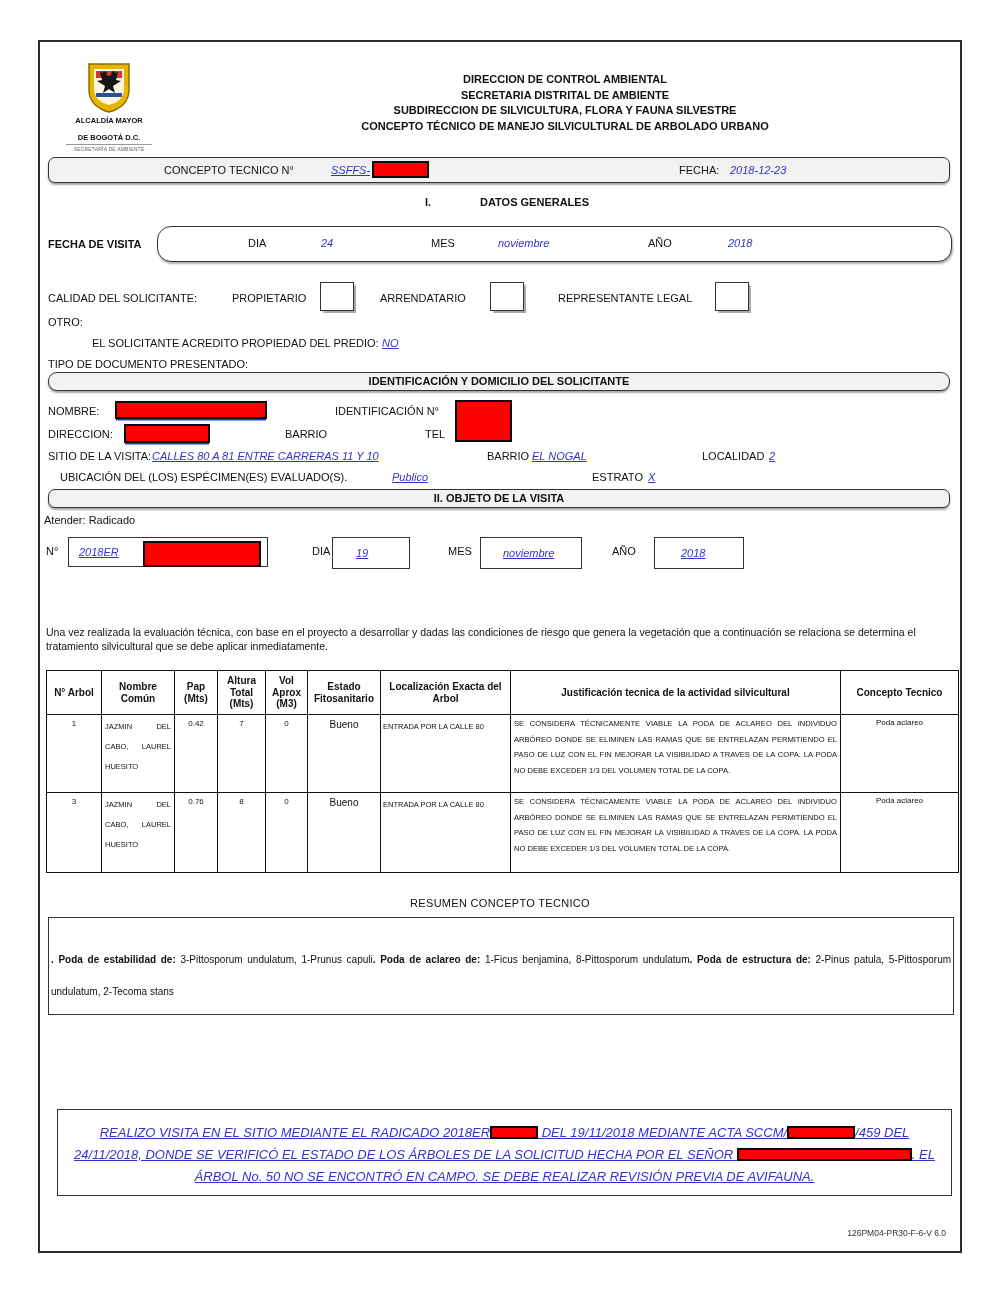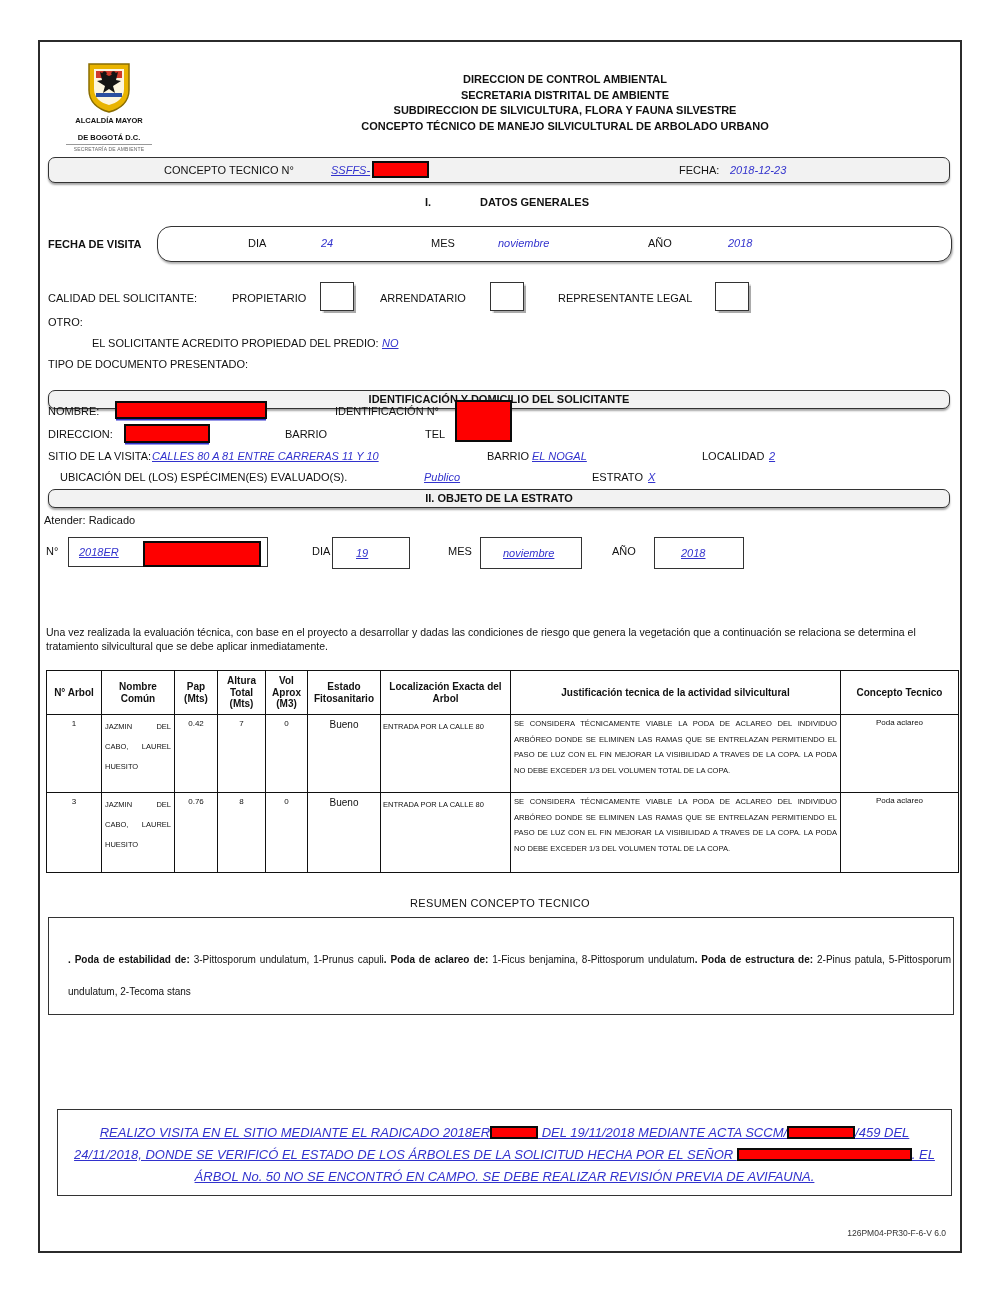--- a/index.html
+++ b/index.html
@@ -99,21 +99,21 @@
   <span class="lbl abs" style="left:340px; top:250px;">ARRENDATARIO</span>
   <span class="cb" style="left:450px; top:240px;"></span>
   <span class="lbl abs" style="left:518px; top:250px;">REPRESENTANTE LEGAL</span>
   <span class="cb" style="left:675px; top:240px;"></span>
 
   <span class="lbl abs" style="left:8px; top:274px;">OTRO:</span>
   <span class="lbl abs" style="left:8px; top:295px;padding-left:44px;">EL SOLICITANTE ACREDITO PROPIEDAD DEL PREDIO:</span>
   <span class="blue u abs" style="left:342px; top:295px;">NO</span>
   <span class="lbl abs" style="left:8px; top:316px;">TIPO DE DOCUMENTO PRESENTADO:</span>
 
-  <div class="hdr-band" style="top:348px; height:19px;">
+  <div class="hdr-band" style="top:330px; height:19px;border-radius:9px;">
     <div class="band-title" style="top:2px;">IDENTIFICACIÓN Y DOMICILIO DEL SOLICITANTE</div>
   </div>
 
   <span class="lbl abs" style="left:8px; top:363px;">NOMBRE:</span>
   <span class="redact u-under abs" style="left:75px; top:359px; width:152px; height:18px;"></span>
   <span class="lbl abs" style="left:295px; top:363px;">IDENTIFICACIÓN N°</span>
   <span class="redact abs" style="left:415px; top:358px; width:57px; height:42px;"></span>
 
   <span class="lbl abs" style="left:8px; top:386px;">DIRECCION:</span>
   <span class="redact u-under abs" style="left:84px; top:382px; width:86px; height:19px;"></span>
@@ -121,26 +121,26 @@
   <span class="lbl abs" style="left:385px; top:386px;">TEL</span>
 
   <span class="lbl abs" style="left:8px; top:408px;">SITIO DE LA VISITA:</span>
   <span class="blue u abs" style="left:112px; top:408px;">CALLES 80 A 81 ENTRE CARRERAS 11 Y 10</span>
   <span class="lbl abs" style="left:447px; top:408px;">BARRIO</span>
   <span class="blue u abs" style="left:492px; top:408px;">EL NOGAL</span>
   <span class="lbl abs" style="left:662px; top:408px;">LOCALIDAD</span>
   <span class="blue u abs" style="left:729px; top:408px;">2</span>
 
   <span class="lbl abs" style="left:20px; top:429px;">UBICACIÓN DEL (LOS) ESPÉCIMEN(ES) EVALUADO(S).</span>
-  <span class="blue u abs" style="left:352px; top:429px;margin-left:32px;">Publico</span>
+  <span class="blue u abs" style="left:352px; top:429px;">Publico</span>
   <span class="lbl abs" style="left:552px; top:429px;">ESTRATO</span>
   <span class="blue u abs" style="left:608px; top:429px;">X</span>
 
   <div class="hdr-band" style="top:447px; height:19px;">
-    <div class="band-title" style="top:2px;">II. OBJETO DE LA ESTRATO</div>
+    <div class="band-title" style="top:2px;">II. OBJETO DE LA VISITA</div>
   </div>
   <span class="lbl abs" style="left:4px; top:472px;">Atender: Radicado</span>
 
   <span class="lbl abs" style="left:6px; top:503px;">N°</span>
   <div class="fieldbox" style="left:28px; top:495px; width:200px; height:30px;">
     <span class="blue u abs" style="left:10px; top:8px;">2018ER</span>
     <span class="redact abs" style="left:74px; top:3px; width:118px; height:26px;"></span>
   </div>
   <span class="lbl abs" style="left:272px; top:503px;">DIA</span>
   <div class="fieldbox" style="left:292px; top:495px; width:78px; height:32px;">
@@ -203,21 +203,21 @@
         <td class="c-estado">Bueno</td>
         <td class="c-loc">ENTRADA POR LA CALLE 80</td>
         <td class="c-just">SE CONSIDERA TÉCNICAMENTE VIABLE LA PODA DE ACLAREO DEL INDIVIDUO ARBÓREO DONDE SE ELIMINEN LAS RAMAS QUE SE ENTRELAZAN PERMITIENDO EL PASO DE LUZ CON EL FIN MEJORAR LA VISIBILIDAD A TRAVES DE LA COPA. LA PODA NO DEBE EXCEDER 1/3 DEL VOLUMEN TOTAL DE LA COPA.</td>
         <td class="c-conc">Poda aclareo</td>
       </tr>
     </tbody>
   </table>
 
   <div class="abs" style="left:0; right:0; top:855px; text-align:center; font-size:11px; letter-spacing:.3px;">RESUMEN CONCEPTO TECNICO</div>
   <div class="abs" style="left:8px; top:875px; width:906px; height:98px; border:1.5px solid #333; background:#fff;">
-    <div class="resumen-text" style="padding:26px 2px 0 2px; text-align:justify;margin-left:17px;">
+    <div class="resumen-text" style="padding:26px 2px 0 2px; text-align:justify;">
       <span class="b">. Poda de estabilidad de: </span><span>3-Pittosporum undulatum, 1-Prunus capuli</span><span class="b">. Poda de aclareo de: </span><span>1-Ficus benjamina, 8-Pittosporum undulatum</span><span class="b">. Poda de estructura de: </span><span>2-Pinus patula, 5-Pittosporum undulatum, 2-Tecoma stans</span>
     </div>
   </div>
 
   <div class="abs" style="left:17px; top:1067px; width:895px; height:87px; border:1.5px solid #333; background:#fff;">
     <div class="obs-text" style="padding:12px 8px 0 8px;">
       <span>REALIZO VISITA EN EL SITIO MEDIANTE EL RADICADO 2018ER</span><span class="redact-inline" style="width:48px;"></span><span> DEL 19/11/2018 MEDIANTE ACTA SCCM/</span><span class="redact-inline" style="width:68px;"></span><span>/459 DEL 24/11/2018, DONDE SE VERIFICÓ EL ESTADO DE LOS ÁRBOLES DE LA SOLICITUD HECHA POR EL SEÑOR </span><span class="redact-inline" style="width:175px;"></span><span>. EL ÁRBOL No. 50 NO SE ENCONTRÓ EN CAMPO. SE DEBE REALIZAR REVISIÓN PREVIA DE AVIFAUNA.</span>
     </div>
   </div>
 

